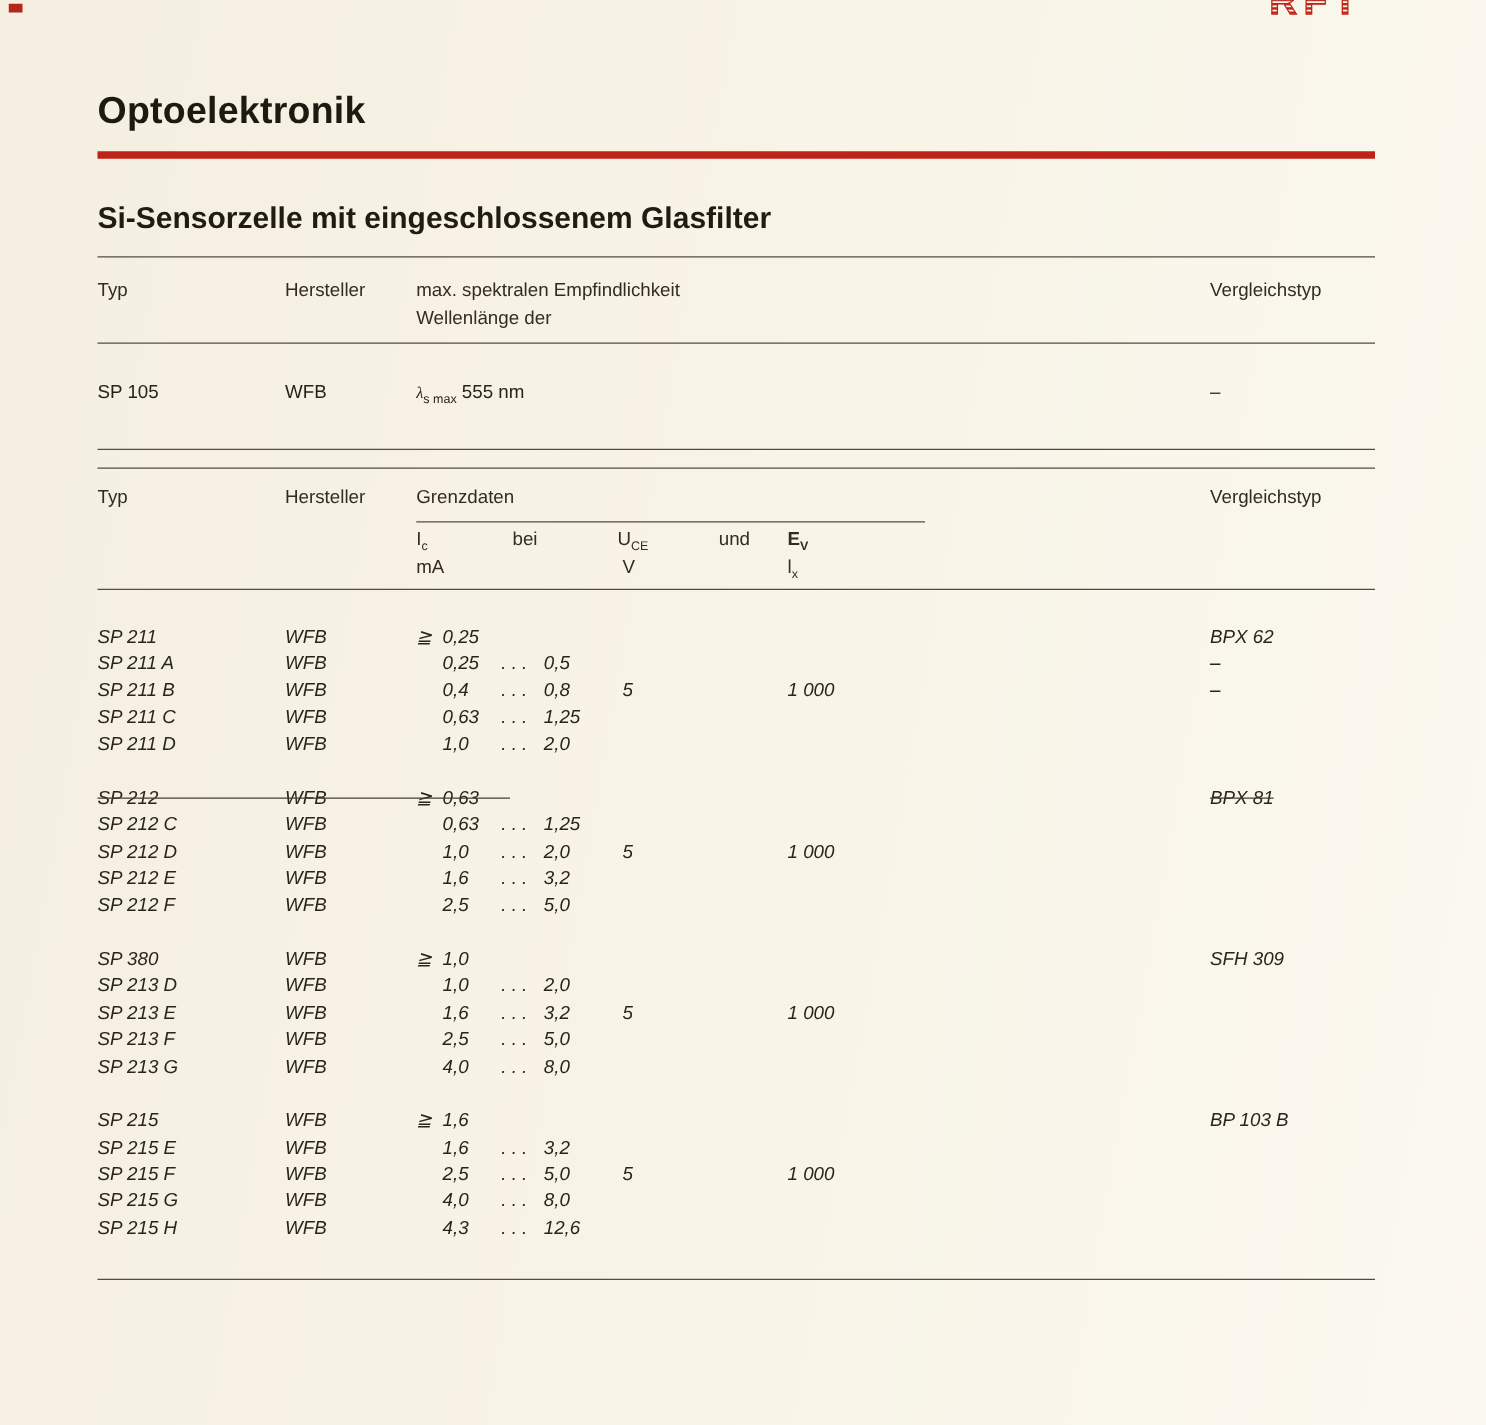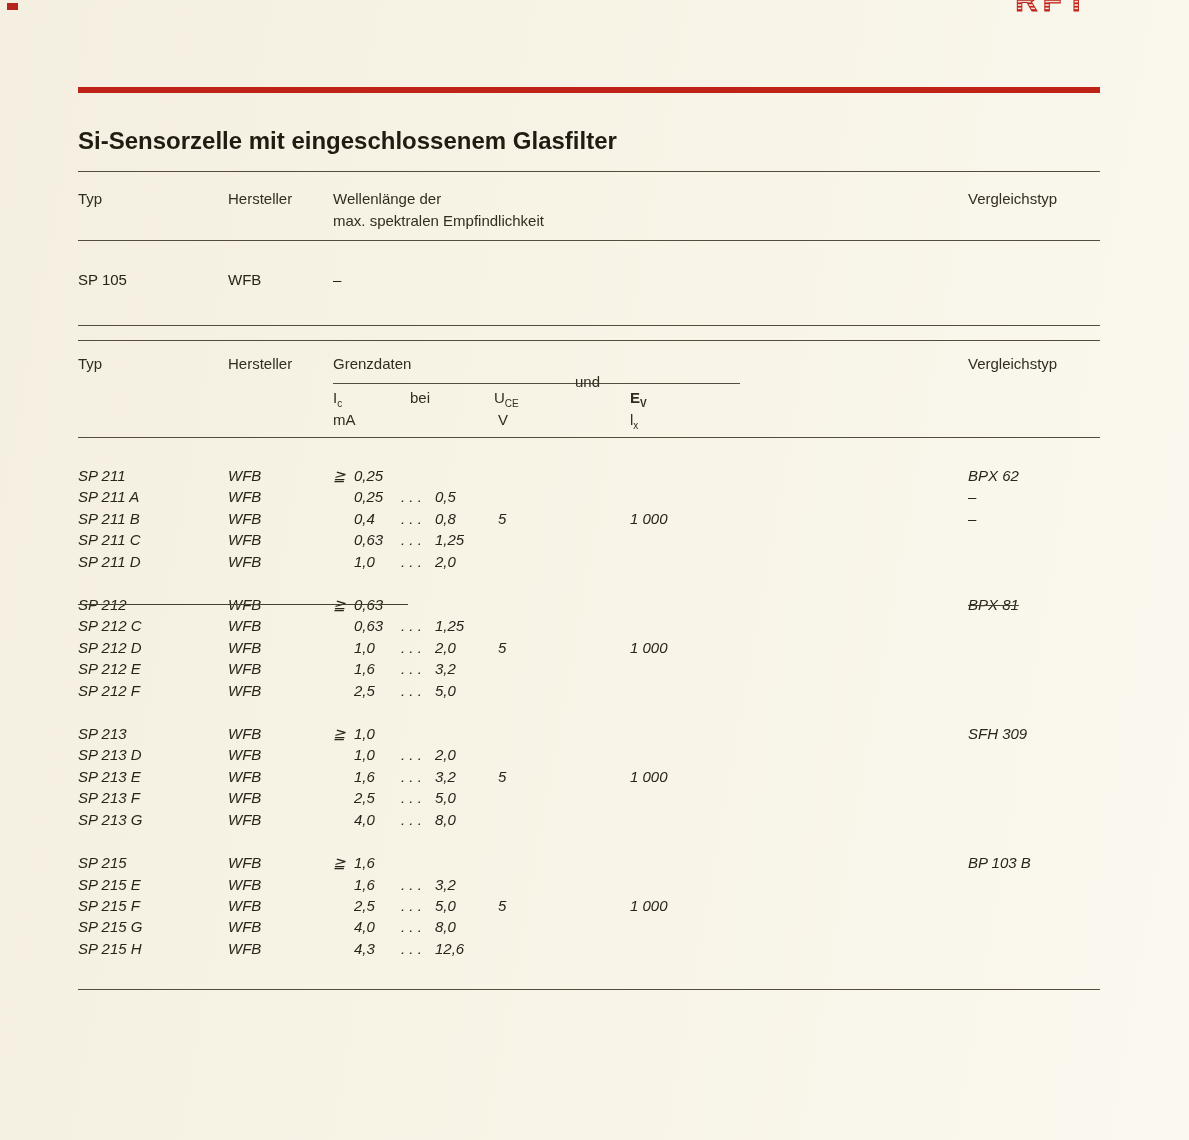--- a/index.html
+++ b/index.html
@@ -35,21 +35,21 @@
   sub { font-size:10px; line-height:0; }
 
   .trans h2 { margin-top:72px; }
   .trans .rule-a { margin-top:14px; }
   .t2head { position:relative; height:82px; margin-top:14px; font-size:15px; color:#322d20; }
   .t2head .h { position:absolute; top:0; }
   .h-typ { left:0; } .h-her { left:150px; } .h-gd { left:255px; } .h-ver { left:890px; }
   .gd-underline { position:absolute; left:255px; top:28px; width:407px; height:1px; background:#544d3e; }
   .sh { position:absolute; }
   .sh-ic  { left:255px; top:34px; } .sh-bei { left:332px; top:34px; }
-  .sh-uce { left:416px; top:34px; } .sh-und { left:497px; top:18px;text-align:right; }
+  .sh-uce { left:416px; top:34px; } .sh-und { left:497px; top:34px;text-align:right; }
   .sh-ev  { left:552px; top:34px;font-weight:bold; }
   .sh-ma  { left:255px; top:56px; } .sh-v   { left:420px; top:56px; }
   .sh-lx  { left:552px; top:56px; }
 
   .tbody { margin-top:27px; }
   .row-group { margin-bottom:22px;font-style:italic; }
   .row-group:last-child { margin-bottom:0; }
   .trow {
     display:grid; grid-template-columns:150px 105px 165px 132px 338px auto;
     line-height:21.4px; font-size:15px; position:relative; color:#29251a;
@@ -62,20 +62,21 @@
   }
   .trow.struck .c-ver { text-decoration:line-through; text-decoration-color:#453f30; }
 </style>
 </head>
 <body>
 
 <div class="page">
   <div class="corner-mark"></div>
 
   <div class="masthead">
+    <h1 class="title">Optoelektronik</h1>
     <div class="logo">
       <svg width="94" height="36" viewBox="0 0 94 36">
         <defs>
           <pattern id="rft-stripes" width="4" height="3.4" patternUnits="userSpaceOnUse">
             <rect width="4" height="1.9" y="0" fill="#bf2318"></rect>
           </pattern>
         </defs>
         <text x="47" y="29" text-anchor="middle" font-family="Liberation Sans, sans-serif" font-size="31" font-weight="bold" letter-spacing="5" fill="url(#rft-stripes)" stroke="#bf2318" stroke-width="1">RFT</text>
       </svg>
     </div>
@@ -84,31 +85,35 @@
   <div class="red-rule"></div>
 
   <section class="sensor">
     <h2>Si-Sensorzelle mit eingeschlossenem Glasfilter</h2>
     <div class="rule rule-a"></div>
 
     <div class="t1row t1head">
       <span>Typ</span>
       <span>Hersteller</span>
       <span>
+        <span class="line">max. spektralen Empfindlichkeit</span>
         <span class="line">Wellenlänge der</span>
-        <span class="line">max. spektralen Empfindlichkeit</span>
       </span>
       <span>Vergleichstyp</span>
     </div>
 
     <div class="rule rule-b"></div>
 
     <div class="t1row t1data">
       <span>SP 105</span>
       <span>WFB</span>
+      <span>
+        <span class="lam">λ</span><sub>s max</sub>
+        <span>555 nm</span>
+      </span>
       <span>–</span>
     </div>
 
     <div class="rule rule-c"></div>
   </section>
 
   <section class="trans">
     <div class="rule rule-a"></div>
 
     <div class="t2head">
@@ -211,21 +216,21 @@
     <span class="c-typ">SP 212 F</span>
     <span class="c-her">WFB</span>
     <span class="c-ic"><span class="ic-prefix"></span><span class="ic-min">2,5</span><span class="ic-dots">. . .</span><span class="ic-max">5,0</span></span>
     <span class="c-uce"></span>
     <span class="c-ev"></span>
     <span class="c-ver"></span>
   </div>
         </div>
         <div class="row-group">
           <div class="trow">
-    <span class="c-typ">SP 213</span>
+    <span class="c-typ">SP 380</span>
     <span class="c-her">WFB</span>
     <span class="c-ic"><span class="ic-prefix">≧</span><span class="ic-min">1,0</span><span class="ic-dots"></span><span class="ic-max"></span></span>
     <span class="c-uce"></span>
     <span class="c-ev"></span>
     <span class="c-ver">SFH 309</span>
   </div>
           <div class="trow">
     <span class="c-typ">SP 213 D</span>
     <span class="c-her">WFB</span>
     <span class="c-ic"><span class="ic-prefix"></span><span class="ic-min">1,0</span><span class="ic-dots">. . .</span><span class="ic-max">2,0</span></span>

